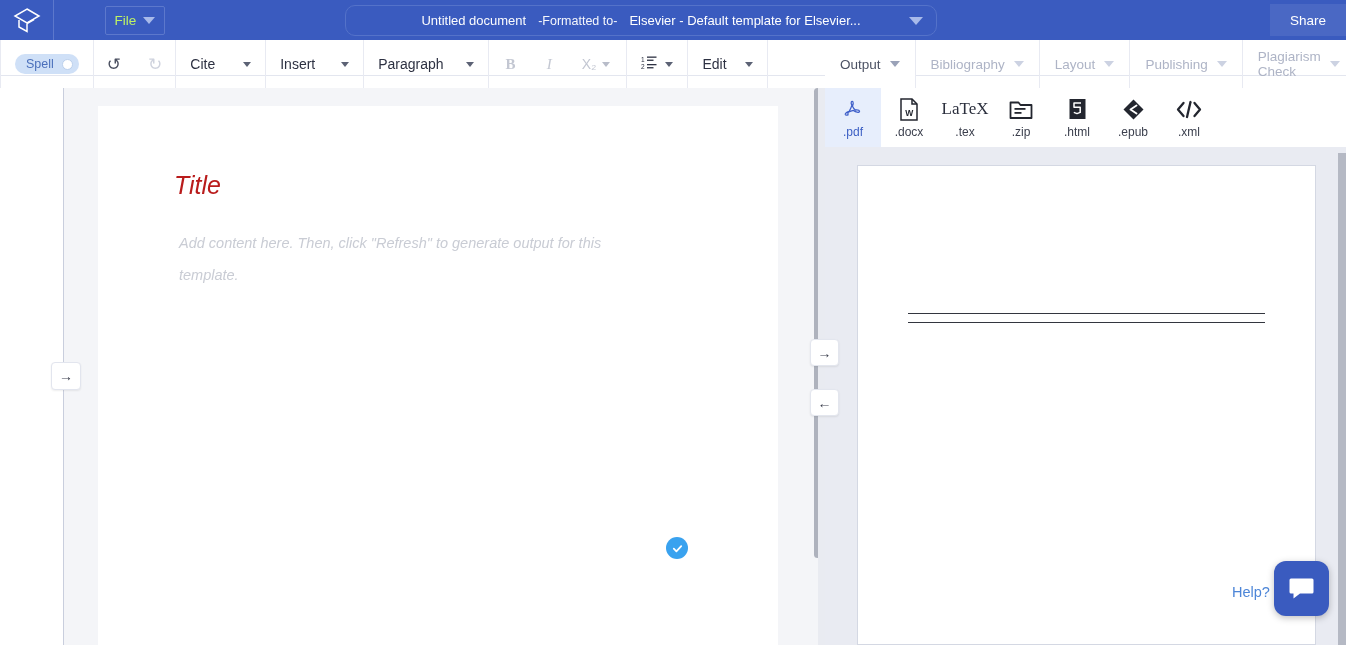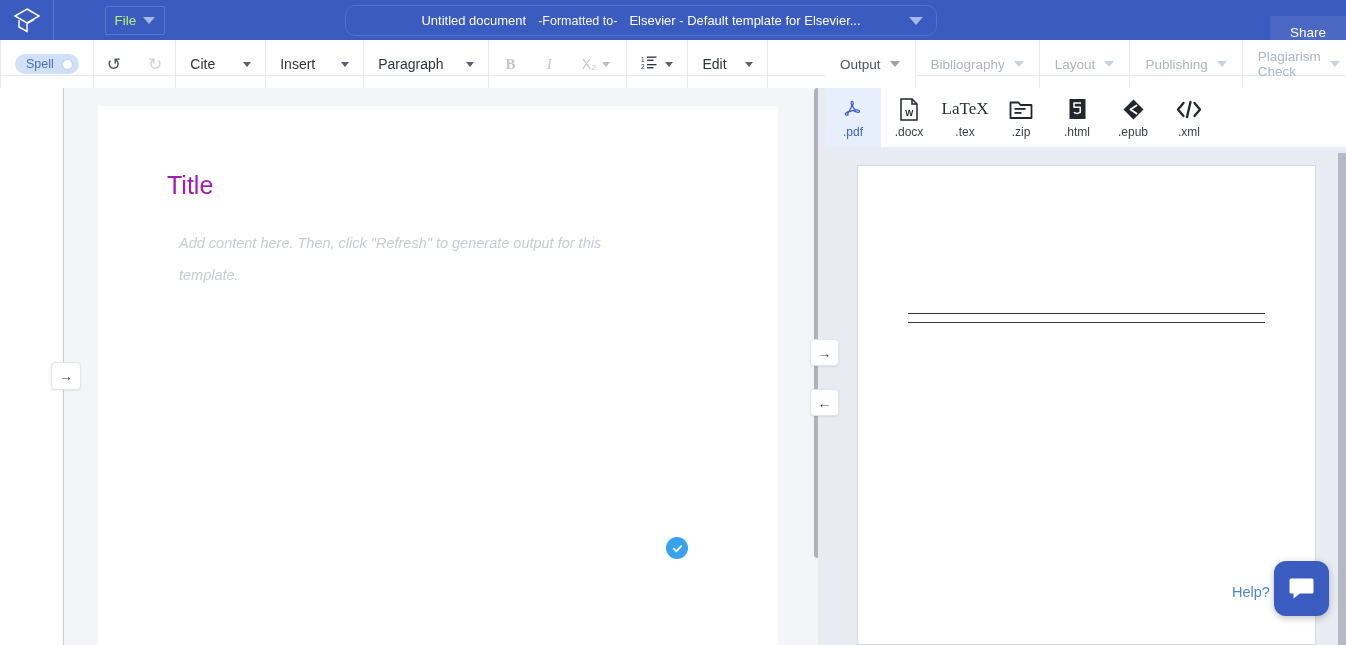--- a/index.html
+++ b/index.html
@@ -41,21 +41,21 @@
   .doc-title-box .t2 { margin-left: 12px; font-size: 12.5px; opacity: .95; }
   .doc-title-box .t3 { margin-left: 12px; font-size: 13px; }
   .doc-title-caret {
     position: absolute; right: 13px; top: 11px;
     width: 0; height: 0; border-left: 7px solid transparent;
     border-right: 7px solid transparent; border-top: 8px solid #a8baea;
   }
   .share-btn {
     position: absolute; right: 0px; top: 4px; height: 32px; padding: 0 20px;
     background: #4a68c4; color: #fff; font-size: 13.5px;
-    display: flex; align-items: center; cursor: pointer; margin-top: 12px;
+    display: flex; align-items: center; cursor: pointer;
   }
 
   
   .toolbar {
     position: absolute; left: 0; top: 40px; width: 1346px; height: 36px;
     background: #ffffff; border-bottom: 1px solid #e3e6ef;
     display: flex; align-items: stretch;
   }
   .tb-cell {
     display: flex; align-items: center; justify-content: center;
@@ -114,22 +114,22 @@
   
   .editor-pane {
     position: absolute; left: 64px; top: 88px; width: 754px; height: 557px;
     background: #f4f5f8;
   }
   .doc-page {
     position: absolute; left: 34px; top: 18px; width: 680px; height: 560px;
     background: #ffffff;
   }
   .doc-title-ph {
-    position: absolute; left: 69px; top: 65px;
-    font-size: 25px; color: #a21caf;
+    position: absolute; left: 76px; top: 65px;
+    font-size: 25px; font-style: italic; color: #b91c1c;
     font-family: "Liberation Sans", sans-serif;
   }
   .doc-body-ph {
     position: absolute; left: 81px; top: 122px; width: 480px;
     font-size: 14.5px; font-style: italic; color: #c9ccd4; line-height: 2.2;
   }
   .check-badge {
     position: absolute; left: 568px; top: 431px;
     width: 22px; height: 22px; border-radius: 50%; background: #39a2ef;
     display: flex; align-items: center; justify-content: center; cursor: pointer;

